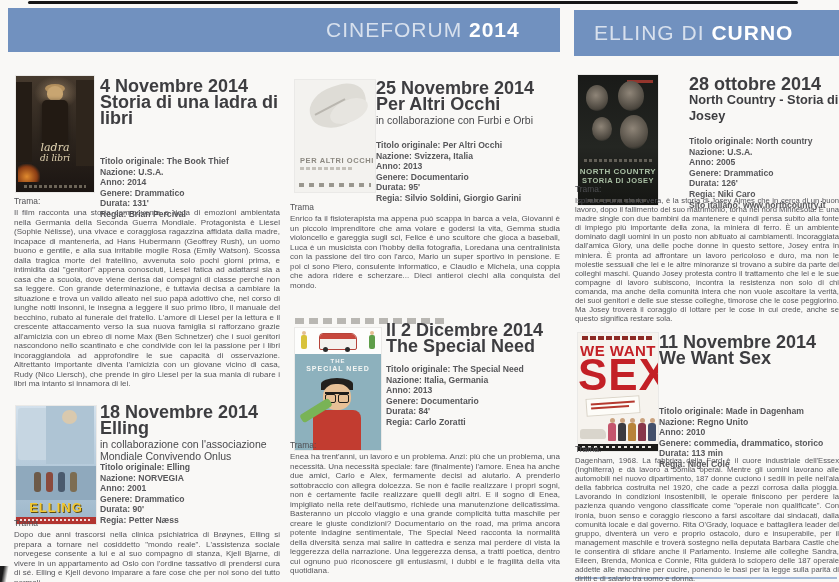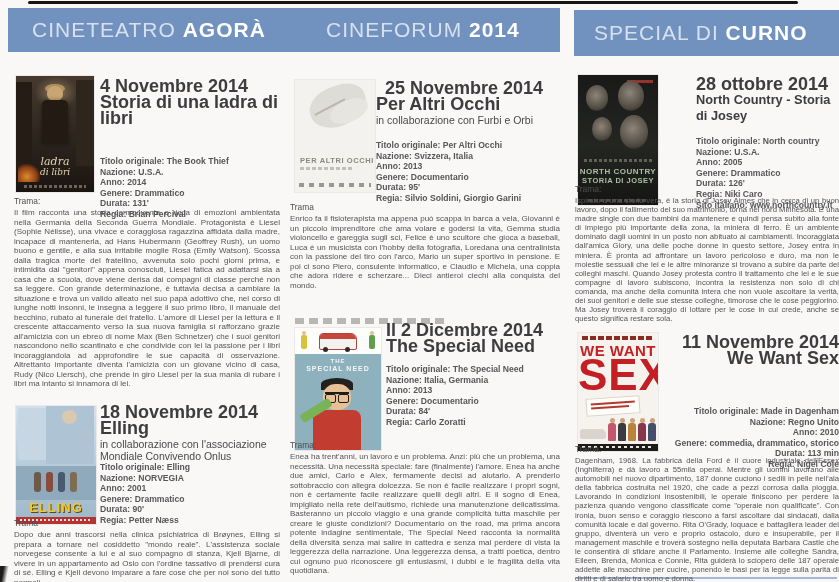--- a/index.html
+++ b/index.html
@@ -36,21 +36,21 @@
   
   
   .p-bt{background:linear-gradient(180deg,#463a2e 0%,#2c241d 55%,#1b1512 100%);}
   .bt-sky{position:absolute;left:18px;top:0;width:44px;height:34px;background:radial-gradient(ellipse at center,#8a755c 0%,transparent 70%);}
   .bt-bldg-l{position:absolute;left:0;top:6px;width:16px;height:80px;background:#241c15;}
   .bt-bldg-r{position:absolute;right:0;top:4px;width:18px;height:86px;background:#2e251c;}
   .bt-head{position:absolute;left:31px;top:10px;width:16px;height:15px;border-radius:50% 50% 45% 45%;background:#c8a571;}
   .bt-hair{position:absolute;left:29px;top:8px;width:20px;height:9px;border-radius:50%;background:#b3905e;}
   .bt-body{position:absolute;left:26px;top:24px;width:26px;height:44px;border-radius:5px 5px 2px 2px;background:#20191394;box-shadow:0 0 4px #00000066;background:#221a13;}
   .bt-fire{position:absolute;left:2px;bottom:10px;width:22px;height:18px;background:radial-gradient(ellipse at 40% 70%,#e08a2e 0%,#8a3c14 55%,transparent 75%);}
-  .bt-script{position:absolute;left:0;right:0;top:80px;text-align:center;color:#e3d5b2;font-family:"DejaVu Serif",serif;font-style:italic;}
+  .bt-script{position:absolute;left:0;right:0;top:66px;text-align:center;color:#e3d5b2;font-family:"DejaVu Serif",serif;font-style:italic;}
   .bt-line1{font-size:11px;line-height:11px;}
   .bt-line2{font-size:9px;line-height:10px;}
   .bt-credits{position:absolute;left:8px;right:8px;bottom:4px;height:3px;background:repeating-linear-gradient(90deg,#8d8574 0 3px,transparent 3px 5px);opacity:.7;}
   
   .p-el{background:linear-gradient(180deg,#d4e1ec 0%,#b9cddd 45%,#9db7ca 100%);}
   .el-photo1{position:absolute;left:2px;top:2px;width:30px;height:52px;background:#c6d6e2;border-radius:3px;}
   .el-photo2{position:absolute;left:30px;top:0;width:48px;height:58px;background:#aec4d4;}
   .el-head{position:absolute;left:46px;top:4px;width:15px;height:14px;border-radius:50%;background:#d9c9ae;}
   .el-strip{position:absolute;left:0;right:0;top:60px;height:34px;background:#8fa9bd;}
   .el-fig{position:absolute;top:66px;width:7px;height:20px;border-radius:3px;}
@@ -110,32 +110,28 @@
 </head>
 <body>
 
 <div class="page">
 
   <div class="scan-top"></div>
   <div class="scan-corner"></div>
   <div class="scan-blueline"></div>
 
   <div class="band band-left">
-    <div class="hgroup" style="left:24px;">
-      <span class="hlight">CINETEATRO</span>
-      <span class="hbold">AGORÀ</span>
-    </div>
     <div class="hgroup" style="left:318px;">
       <span class="hlight">CINEFORUM</span>
       <span class="hbold">2014</span>
     </div>
   </div>
   <div class="band band-right">
     <div class="hgroup" style="left:20px;">
-      <span class="hlight">SPECIAL DI</span>
+      <span class="hlight">ELLING DI</span>
       <span class="hbold">CURNO</span>
     </div>
   </div>
 
   <article class="film" style="left:14px;top:74px;width:266px;height:326px;">
     <div class="poster p-bt" style="left:2px;top:2px;width:78px;height:116px;">
       <div class="bt-sky"></div>
       <div class="bt-bldg-l"></div>
       <div class="bt-bldg-r"></div>
       <div class="bt-hair"></div>
@@ -203,21 +199,21 @@
   <article class="film" style="left:290px;top:76px;width:270px;height:216px;">
     <div class="poster p-po" style="left:5px;top:4px;width:80px;height:112px;">
       <div class="po-hand"></div>
       <div class="po-hand2"></div>
       <div class="po-pencil"></div>
       <div class="po-title">PER ALTRI OCCHI</div>
       <div class="po-subline"></div>
       <div class="po-dashes"></div>
     </div>
     <div class="info">
-      <div class="f-date" style="margin-top:4px;margin-left:9px;">25 Novembre 2014</div>
+      <div class="f-date" style="margin-top:4px;">25 Novembre 2014</div>
       <div class="f-title">Per Altri Occhi</div>
       <div class="f-sub">in collaborazione con Furbi e Orbi</div>
       <div class="f-details" style="margin-top:14px;">
         <div>Titolo originale: Per Altri Occhi</div>
         <div>Nazione: Svizzera, Italia</div>
         <div>Anno: 2013</div>
         <div>Genere: Documentario</div>
         <div>Durata: 95'</div>
         <div>Regia: Silvio Soldini, Giorgio Garini</div>
       </div>
@@ -280,21 +276,21 @@
       <div class="nc-face" style="left:40px;top:6px;width:26px;height:30px;"></div>
       <div class="nc-face" style="left:14px;top:42px;width:20px;height:24px;"></div>
       <div class="nc-face" style="left:42px;top:40px;width:28px;height:34px;"></div>
       <div class="nc-credits"></div>
       <div class="nc-title">
         <div class="nc-l1">NORTH COUNTRY</div>
         <div class="nc-l2">STORIA DI JOSEY</div>
       </div>
       <div class="nc-bottomtxt"></div>
     </div>
-    <div class="info" style="left:76px;padding-left:45px;">
+    <div class="info" style="left:69px;padding-left:45px;">
       <div class="f-date" style="margin-top:4px;">28 ottobre 2014</div>
       <div class="f-title" style="font-size:12.8px;">North Country - Storia di Josey</div>
       <div class="f-details" style="margin-top:12px;">
         <div>Titolo originale: North country</div>
         <div>Nazione: U.S.A.</div>
         <div>Anno: 2005</div>
         <div>Genere: Drammatico</div>
         <div>Durata: 126'</div>
         <div>Regia: Niki Caro</div>
         <div>Sito italiano: www.northcountry.it</div>
@@ -318,21 +314,21 @@
       <div class="ws-car"></div>
       <div class="ws-fig" style="left:30px;background:#c4566d;"></div>
       <div class="ws-fig" style="left:40px;background:#3b3b40;"></div>
       <div class="ws-fig" style="left:50px;background:#b8833a;"></div>
       <div class="ws-fig" style="left:60px;background:#88374a;"></div>
       <div class="ws-fig" style="left:70px;background:#44506b;"></div>
       <div class="ws-black">
           <i></i>
         </div>
     </div>
-    <div class="info" style="left:84px;text-align:right;">
+    <div class="info" style="left:84px;">
       <div class="f-date" style="margin-top:4px;">11 Novembre 2014</div>
       <div class="f-title">We Want Sex</div>
       <div class="f-details" style="margin-top:40px;">
         <div>Titolo originale: Made in Dagenham</div>
         <div>Nazione: Regno Unito</div>
         <div>Anno: 2010</div>
         <div>Genere: commedia, drammatico, storico</div>
         <div>Durata: 113 min</div>
         <div>Regia: Nigel Cole</div>
       </div>

